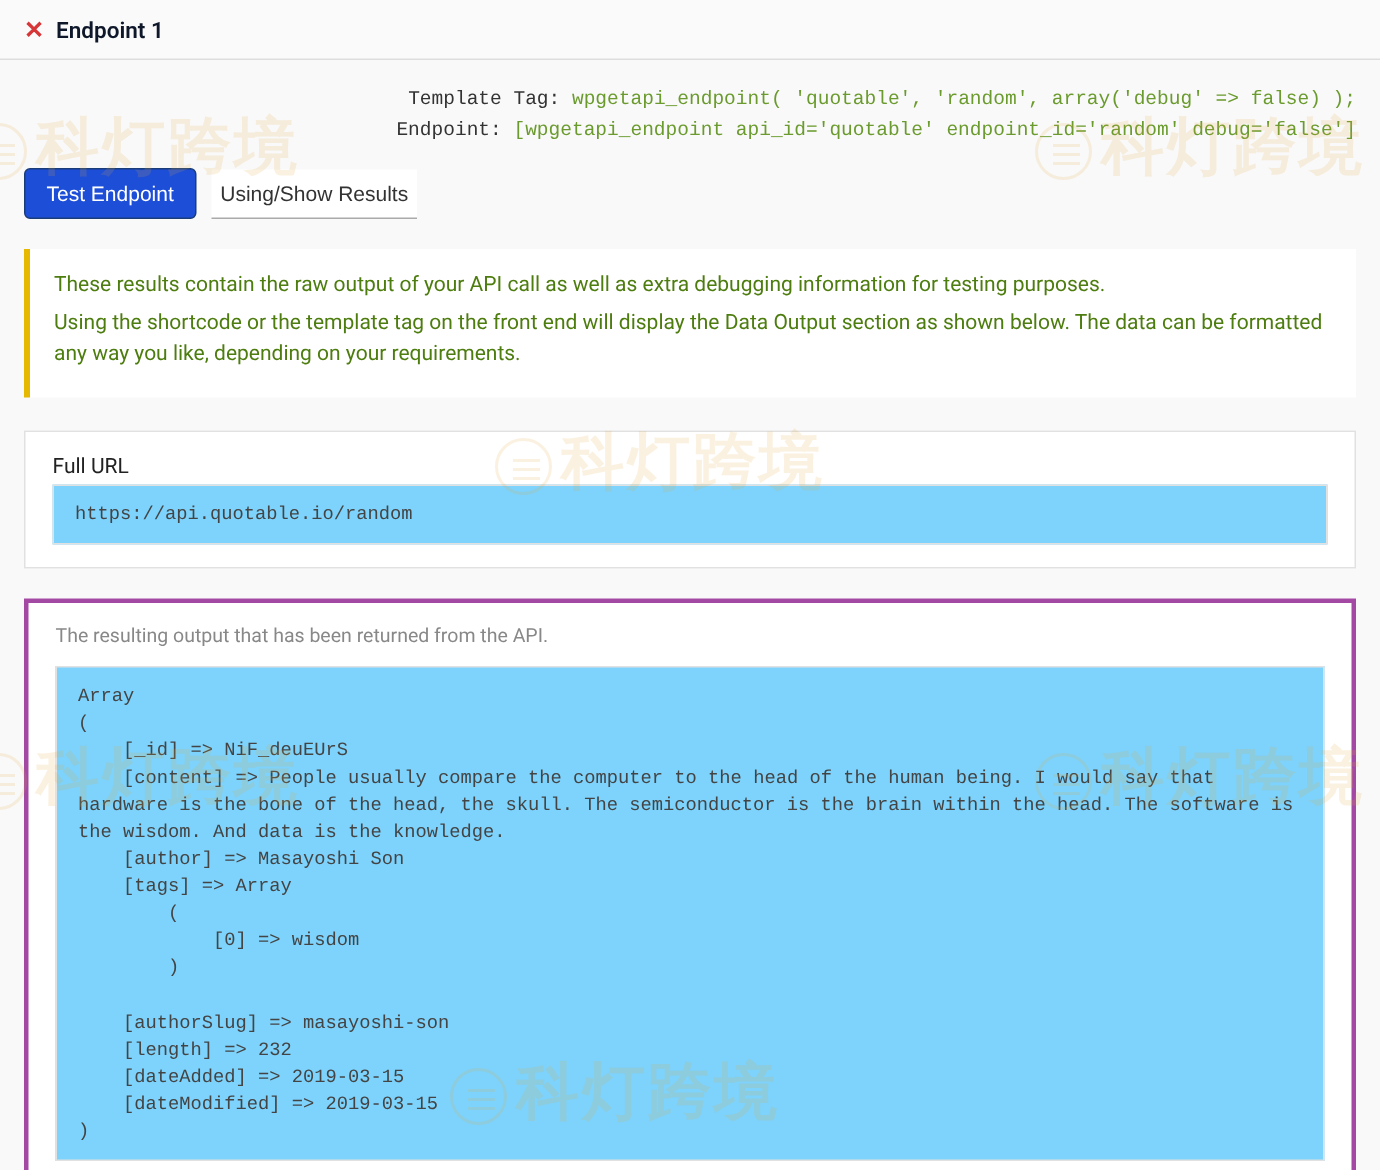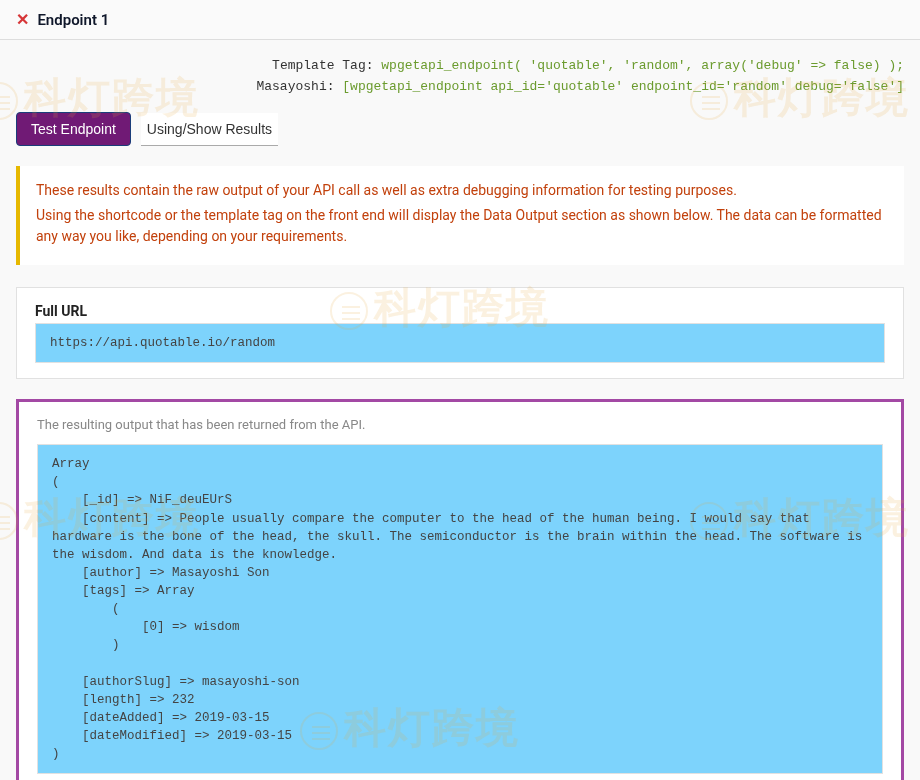--- a/index.html
+++ b/index.html
@@ -49,21 +49,21 @@
     .code-value {
       color: #6b9b2e;
     }
     .button-row {
       display: flex;
       gap: 10px;
       align-items: center;
       margin-bottom: 20px;
     }
     .btn-test {
-      background: #701a75;
+      background: #1d4ed8;
       color: #fff;
       border: 1px solid #1a3d7a;
       padding: 8px 14px;
       border-radius: 4px;
       font-size: 14px;
       cursor: pointer;
     }
     .btn-hideshow {
       background: #fff;
       color: #333;
@@ -72,35 +72,35 @@
       padding: 8px 6px;
       font-size: 14px;
       cursor: pointer;
     }
     .info-callout {
       border-left: 4px solid #e6b800;
       background: #fff;
       padding: 14px 16px;
       margin-bottom: 22px;
       line-height: 1.5;
-      color: #c2410c;
+      color: #4d7c0f;
     }
     .info-callout p { margin-bottom: 4px; }
     .panel {
       background: #fff;
       border: 1px solid #e1e1e1;
       padding: 15px 18px;
       margin-bottom: 20px;
     }
     .panel.highlighted {
       border: 3px solid #a349a4;
       border-bottom: 3px solid #a349a4;
     }
     .panel-title {
-      font-weight: 700;
+      font-weight: 400;
       font-size: 14px;
       color: #222;
       margin-bottom: 4px;
     }
     .panel-desc {
       color: #888;
       font-size: 13px;
       margin-bottom: 12px;
     }
     .pre-block {
@@ -161,21 +161,21 @@
     <span class="endpoint-title">Endpoint 1</span>
   </div>
 
   <div class="content-wrap">
 
     <div class="code-snippets">
       <div class="code-line">
         <span class="code-label">Template Tag: </span><span class="code-value">wpgetapi_endpoint( 'quotable', 'random', array('debug' =&gt; false) );</span>
       </div>
       <div class="code-line">
-        <span class="code-label">Masayoshi: </span><span class="code-value">[wpgetapi_endpoint api_id='quotable' endpoint_id='random' debug='false']</span>
+        <span class="code-label">Endpoint: </span><span class="code-value">[wpgetapi_endpoint api_id='quotable' endpoint_id='random' debug='false']</span>
       </div>
     </div>
 
     <div class="button-row">
       <button class="btn-test">Test Endpoint</button>
       <button class="btn-hideshow">Using/Show Results</button>
     </div>
 
     <div class="info-callout">
       <p>These results contain the raw output of your API call as well as extra debugging information for testing purposes.</p>

